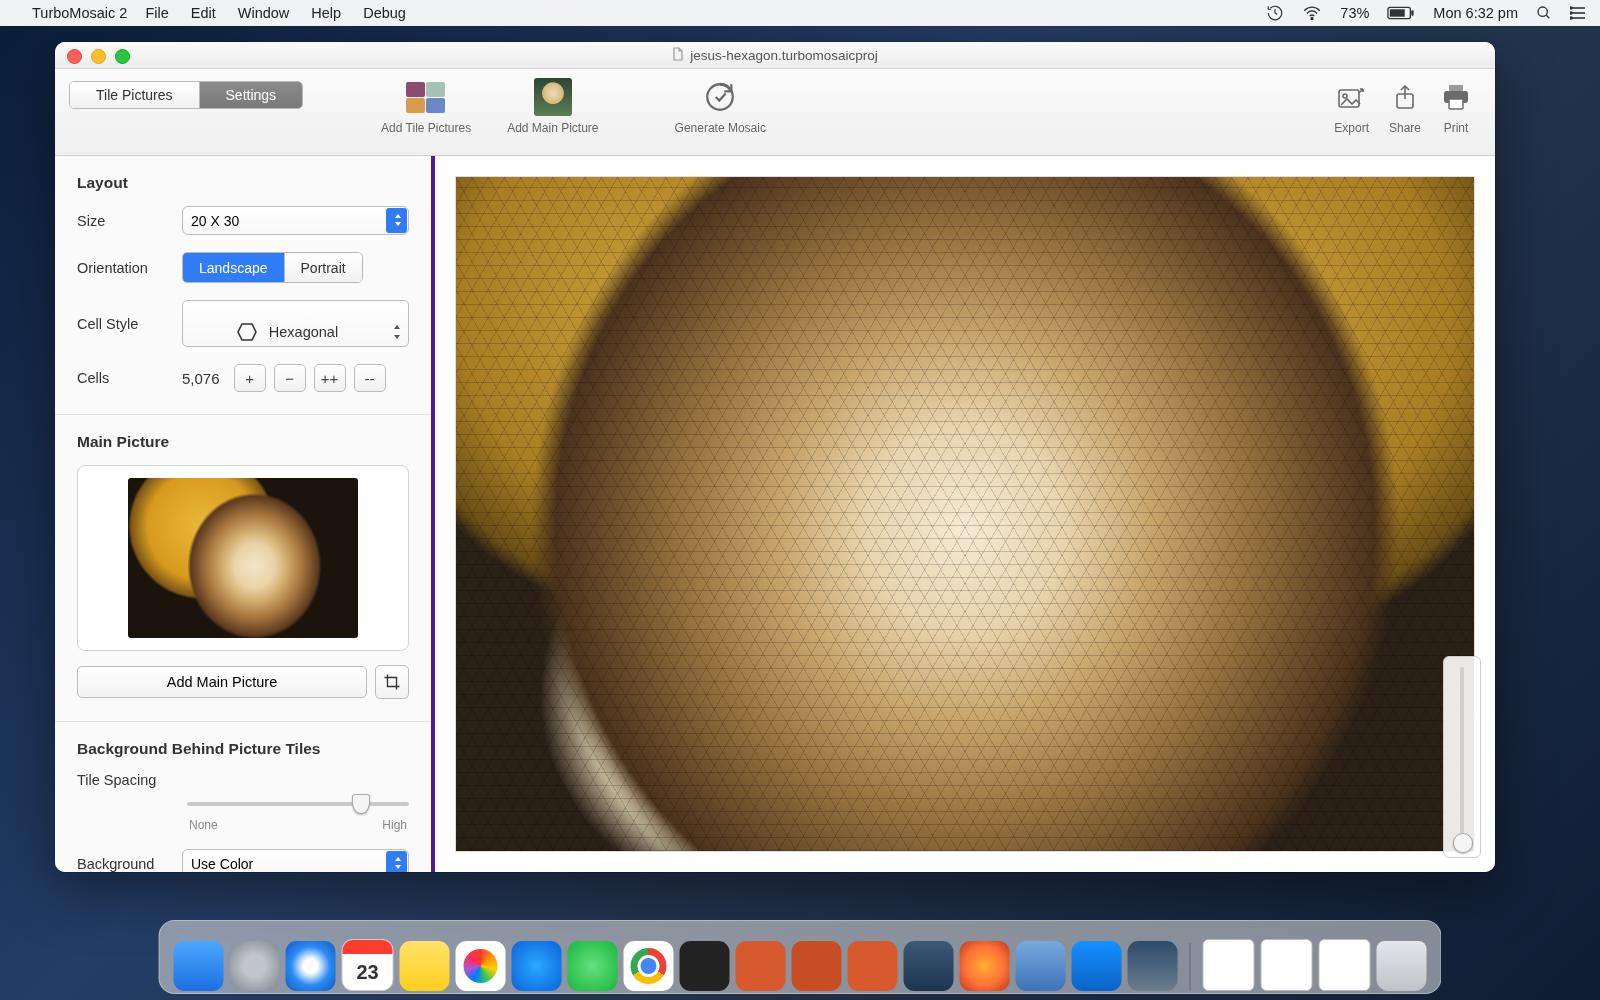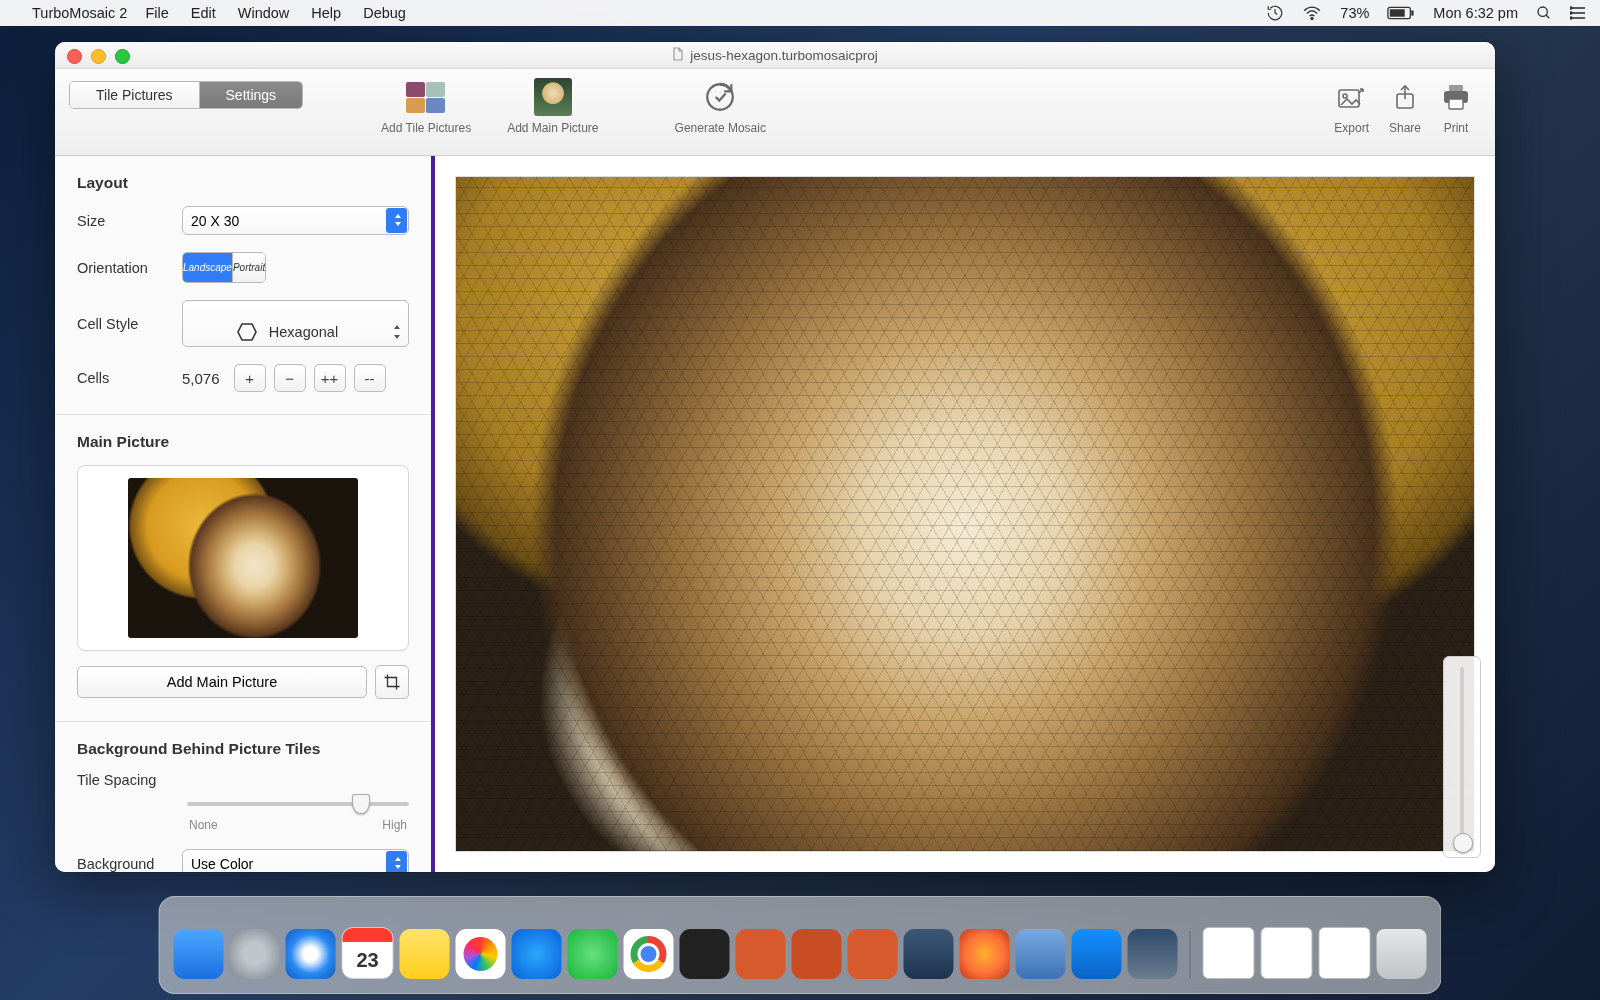--- a/index.html
+++ b/index.html
@@ -114,21 +114,21 @@
   }
   .combo{position:relative;flex:1;}
   .combo:after{
     content:"";position:absolute;right:2px;top:2px;bottom:2px;width:21px;
     background:#2f7cf6;border-radius:3px;
   }
   .combo svg{position:absolute;right:6px;top:8px;z-index:2;color:#fff;}
   .combo select{appearance:none;padding-right:26px;border-radius:6px;}
 
   .segsmall{display:flex;border:1px solid #b8b8b8;border-radius:5px;overflow:hidden;height:29px;}
-  .segsmall button{border:0;background:linear-gradient(#fff,#f1f1f1);padding:0 0;font-size:10px;color:#333;cursor:pointer;font-style:italic;}
+  .segsmall button{border:0;background:linear-gradient(#fff,#f1f1f1);padding:0 16px;font-size:14px;color:#333;cursor:pointer;}
   .segsmall button:first-child{border-right:1px solid #b8b8b8;}
   .segsmall button.active{background:#2f7cf6;color:#fff;}
 
   .cellstyle{
     flex:1;height:29px;border:1px solid #bcbcbc;border-radius:5px;
     background:linear-gradient(#fff,#f7f7f7);display:flex;align-items:center;
     padding:16px 24px 0 8px;font-size:14.5px;position:relative;justify-content:center;
   }
   .cellstyle svg.hex{margin-right:12px;}
   .cellstyle svg.updn{position:absolute;right:6px;color:#555;}
@@ -201,21 +201,21 @@
     position:absolute;right:14px;bottom:14px;width:36px;height:180px;
     background:rgba(255,255,255,.9);border:1px solid #ccc;border-radius:6px;
     display:flex;align-items:flex-end;justify-content:center;padding:10px 0;
   }
   .zoom-slider .ztrack{width:4px;background:#cfcfcf;height:100%;border-radius:2px;position:relative;}
   .zoom-slider .zknob{position:absolute;bottom:-6px;left:-7px;width:18px;height:18px;background:#f5f5f5;border:1px solid #aaa;border-radius:50%;box-shadow:0 1px 2px rgba(0,0,0,.3);}
 
   
   .dock{
     position:absolute;bottom:6px;left:50%;transform:translateX(-50%);
-    height:68px;padding:14px 14px;display:flex;align-items:flex-end;gap:6px;
+    height:68px;padding:2px 14px;display:flex;align-items:flex-end;gap:6px;
     background:rgba(230,230,230,.55);border-radius:16px;
     backdrop-filter:blur(6px);border:1px solid rgba(255,255,255,.35);
     z-index:40;
   }
   .dock .app{width:50px;height:50px;border-radius:11px;position:relative;}
   .dock .sep{width:1px;height:48px;background:rgba(0,0,0,.25);margin:0 6px;}
 </style>
 </head>
 <body>
 

